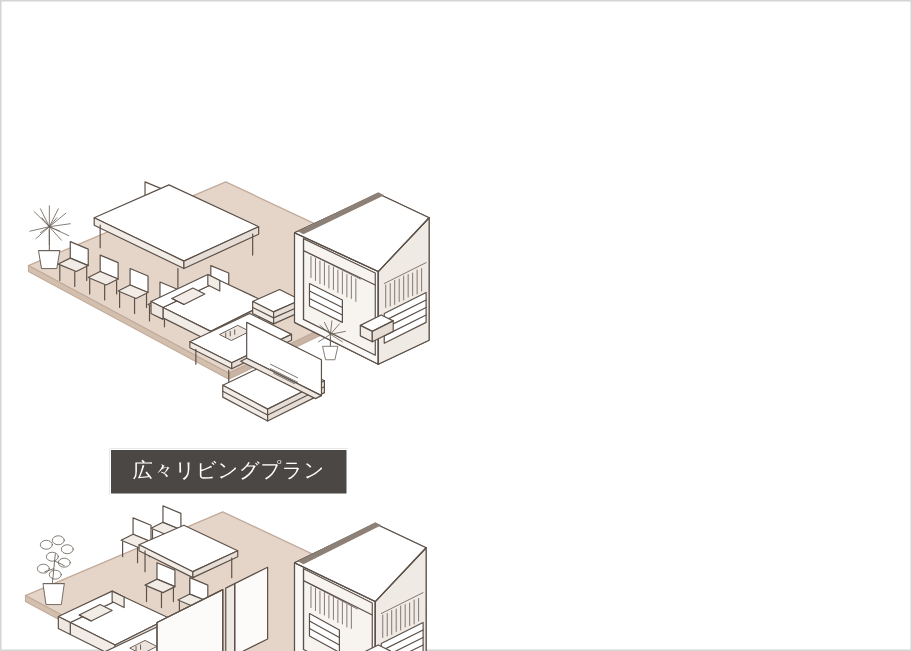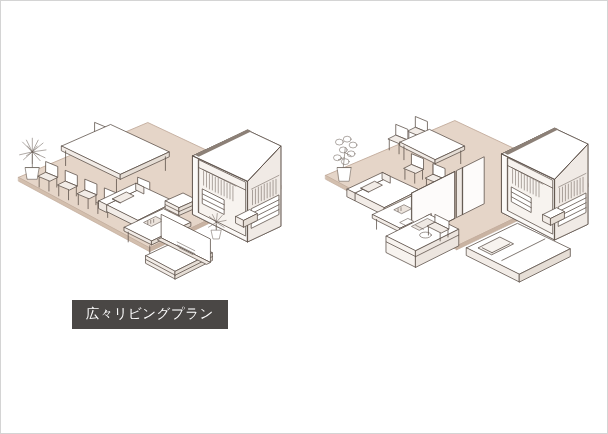--- a/index.html
+++ b/index.html
@@ -21,21 +21,21 @@
     box-sizing: border-box;
     border: 1px solid #d4d4d4;
   }
   .plans-row {
     position: absolute;
     left: 0;
     top: 0;
     width: 606px;
     height: 432px;
     display: flex;
-    flex-direction: row;
+    flex-direction: column;
     gap: 11px;
   }
   .plan-col {
     position: relative;
     width: 50%;
     height: 100%;
   }
   .plan-art {
     position: absolute;
     left: 0;

